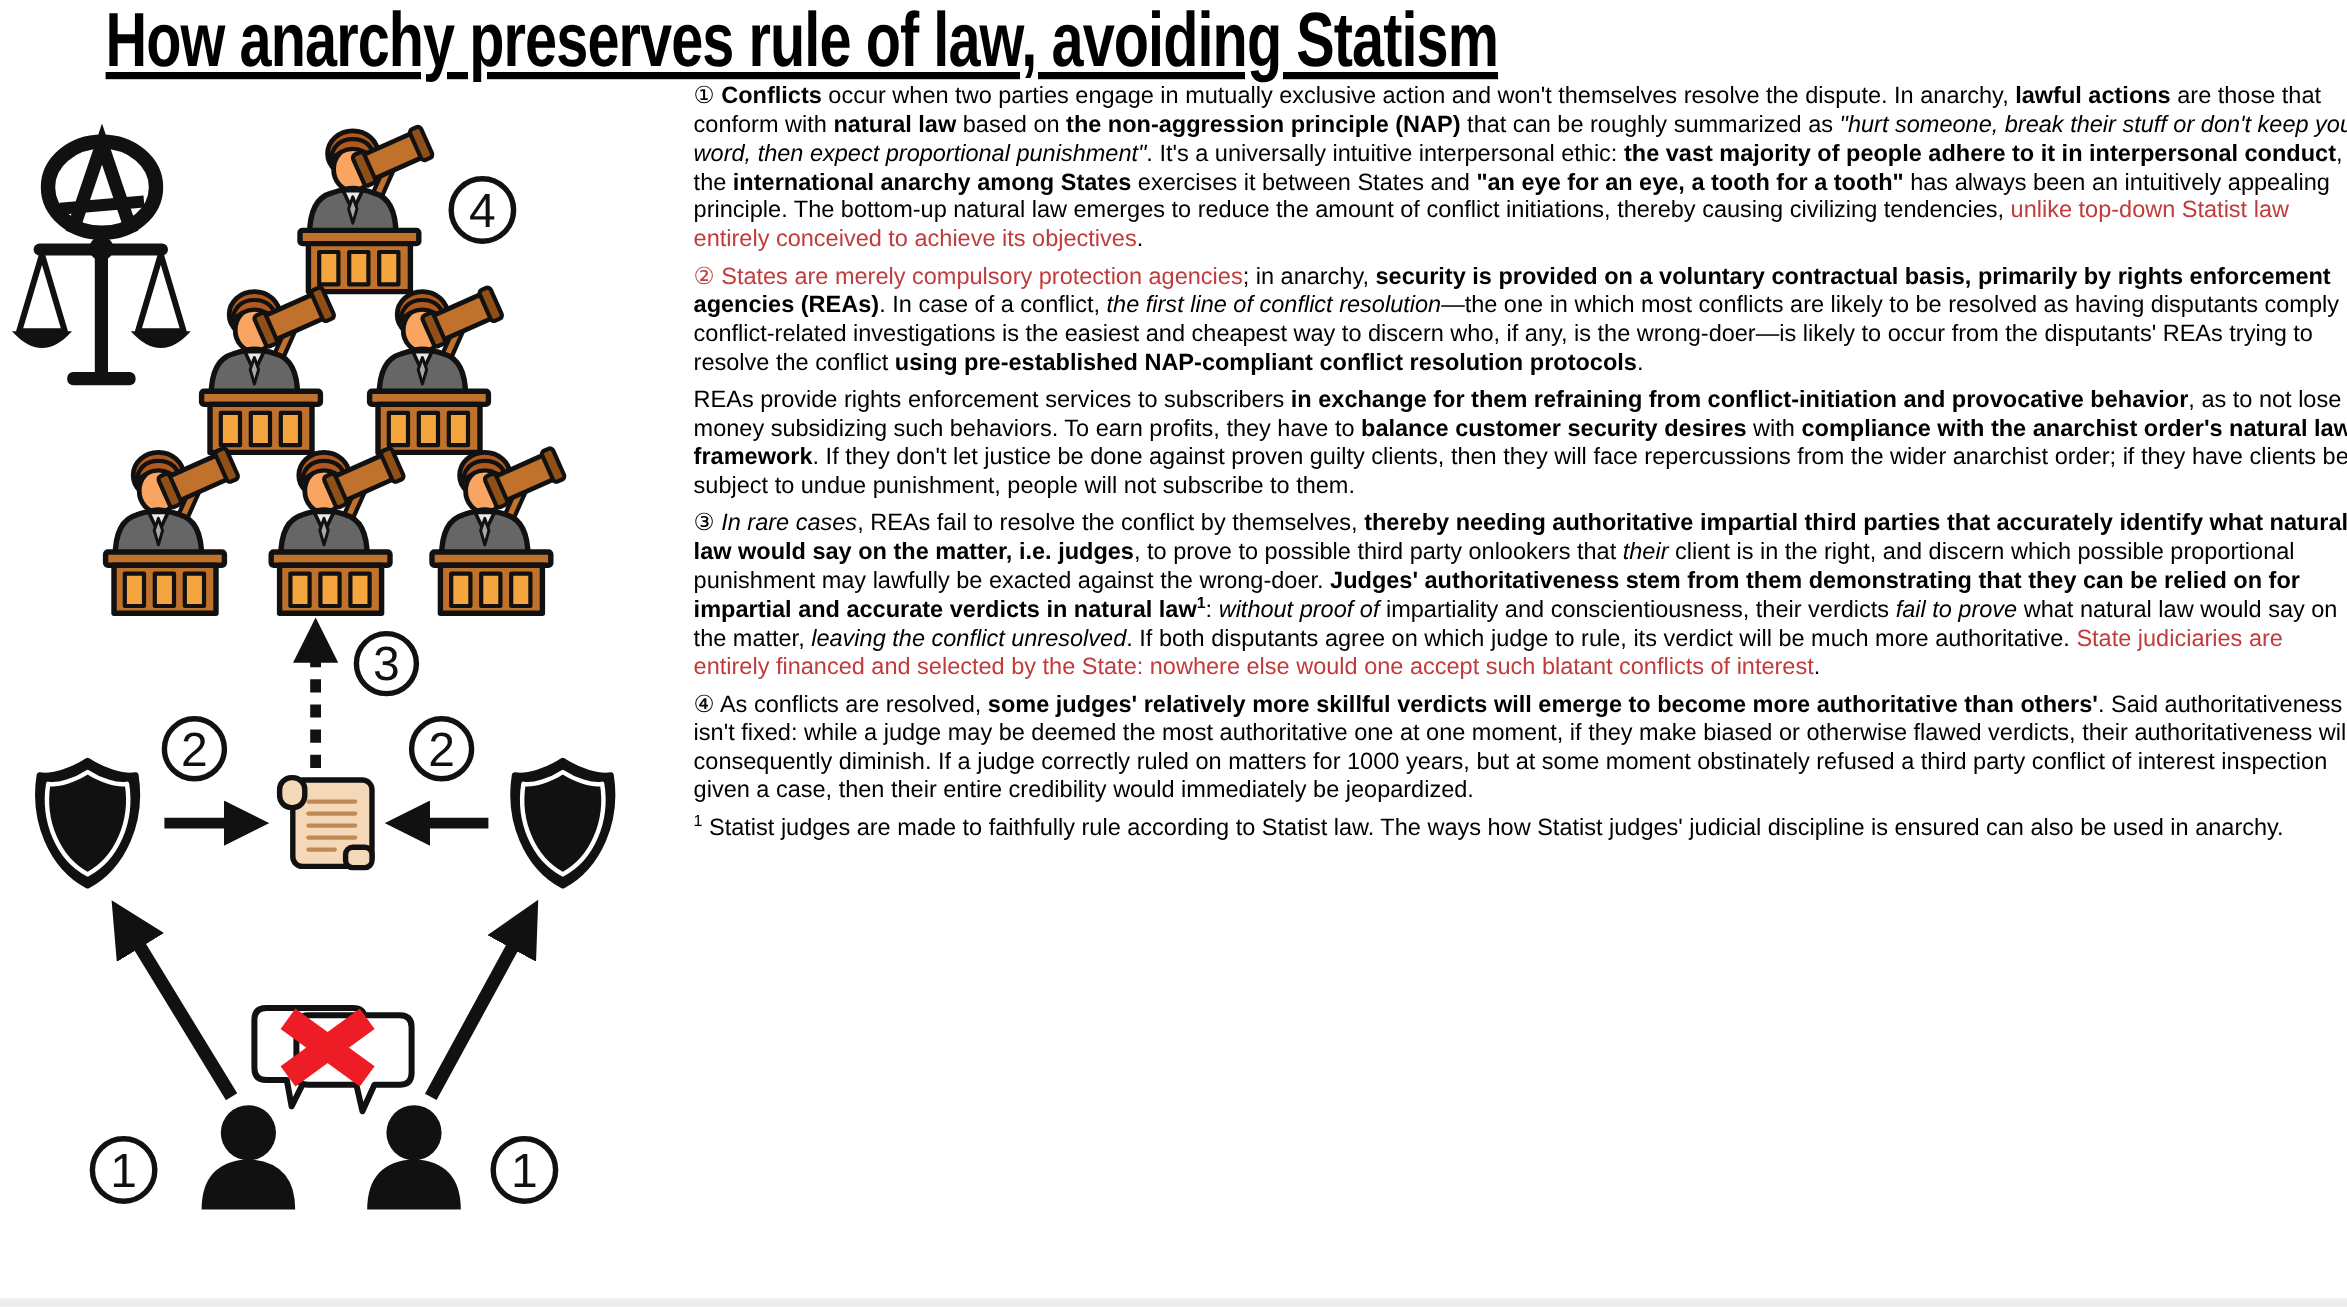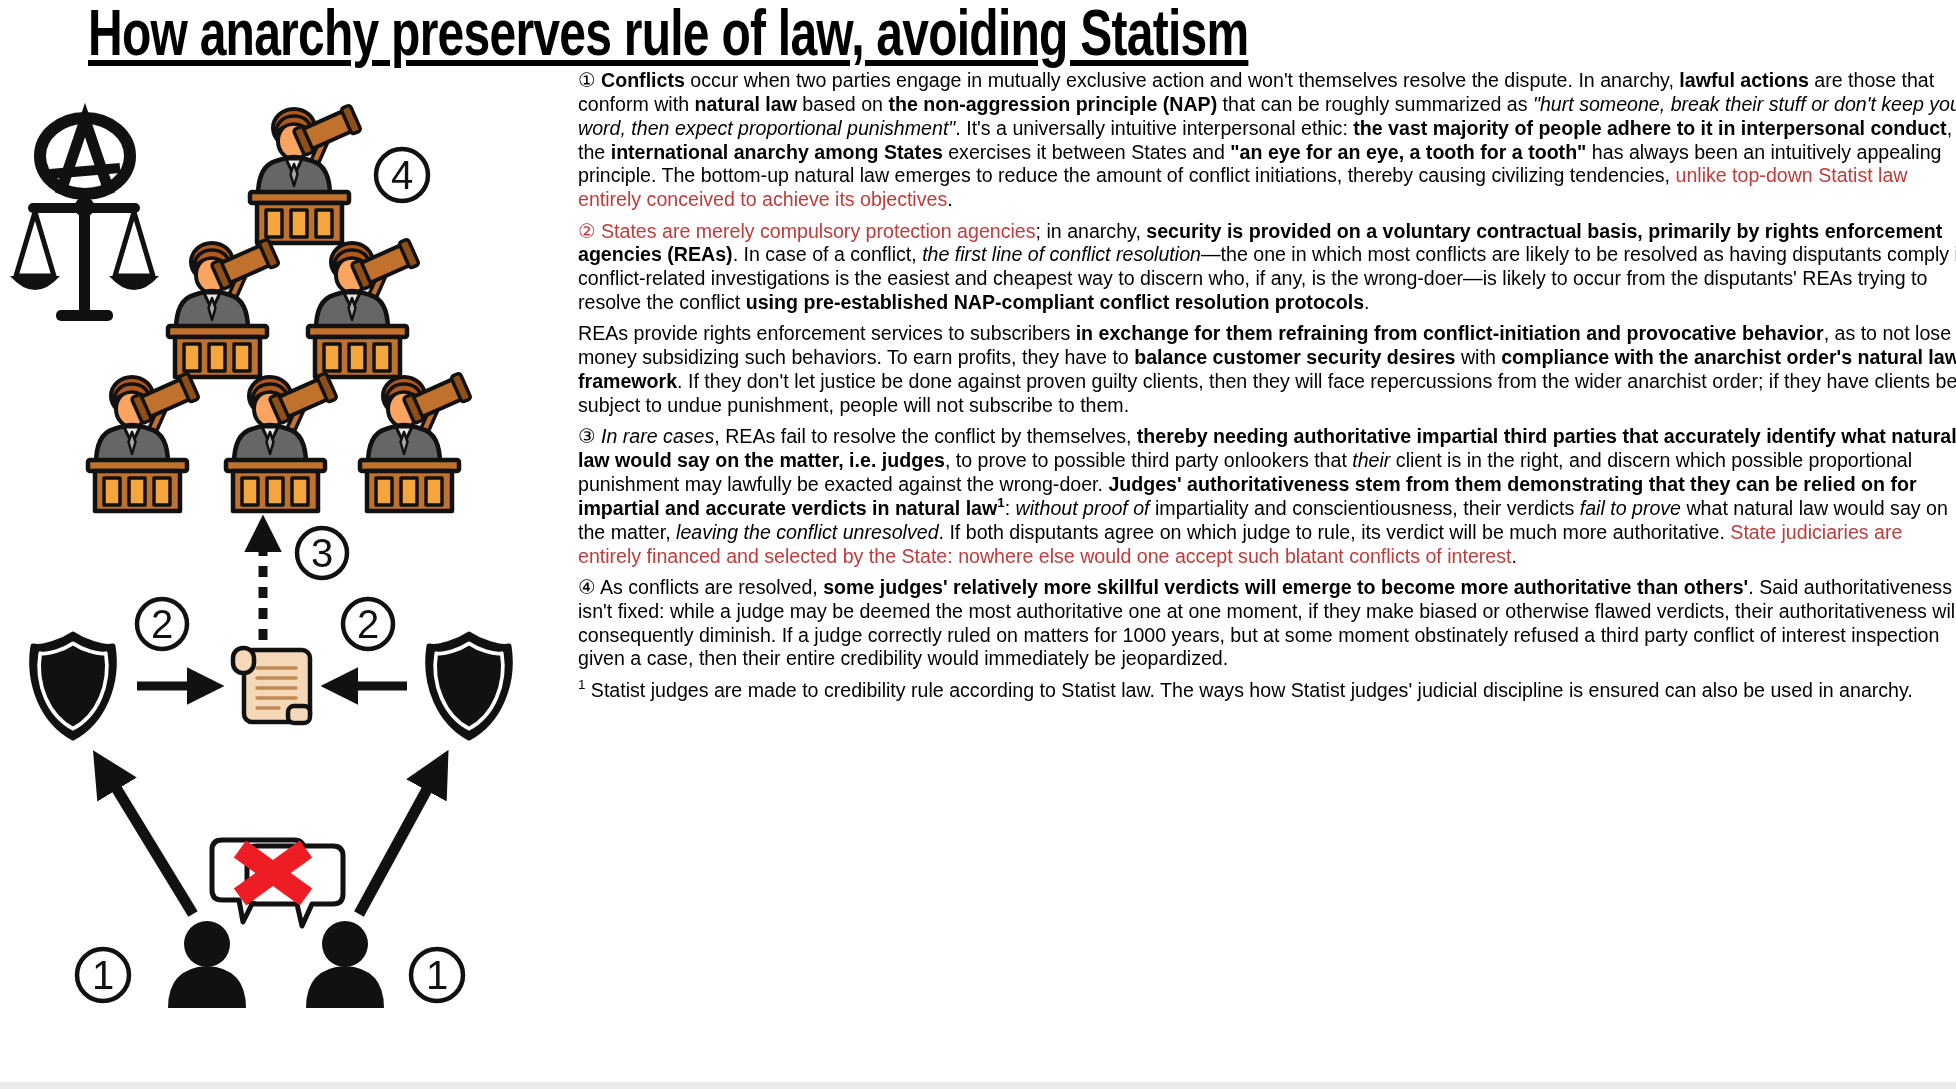--- a/index.html
+++ b/index.html
@@ -179,16 +179,16 @@
     <text class="badge-num" x="437" y="989">1</text>
   </g>
 </svg>
 
 <div class="article">
     <p class="para"><span>① </span><span class="b">Conflicts</span><span> occur when two parties engage in mutually exclusive action and won't themselves resolve the dispute. In anarchy, </span><span class="b">lawful actions</span><span> are those that conform with </span><span class="b">natural law</span><span> based on </span><span class="b">the non-aggression principle (NAP)</span><span> that can be roughly summarized as </span><span class="i">"hurt someone, break their stuff or don't keep your word, then expect proportional punishment"</span><span>. It's a universally intuitive interpersonal ethic: </span><span class="b">the vast majority of people adhere to it in interpersonal conduct</span><span>, the </span><span class="b">international anarchy among States</span><span> exercises it between States and </span><span class="b">"an eye for an eye, a tooth for a tooth"</span><span> has always been an intuitively appealing principle. The bottom-up natural law emerges to reduce the amount of conflict initiations, thereby causing civilizing tendencies, </span><span class="red">unlike top-down Statist law entirely conceived to achieve its objectives</span><span>.</span></p>
     <p class="para"><span class="red">② States are merely compulsory protection agencies</span><span>; in anarchy, </span><span class="b">security is provided on a voluntary contractual basis, primarily by rights enforcement agencies (REAs)</span><span>. In case of a conflict, </span><span class="i">the first line of conflict resolution</span><span>—the one in which most conflicts are likely to be resolved as having disputants comply in conflict-related investigations is the easiest and cheapest way to discern who, if any, is the wrong-doer—is likely to occur from the disputants' REAs trying to resolve the conflict </span><span class="b">using pre-established NAP-compliant conflict resolution protocols</span><span>.</span></p>
     <p class="para"><span>REAs provide rights enforcement services to subscribers </span><span class="b">in exchange for them refraining from conflict-initiation and provocative behavior</span><span>, as to not lose money subsidizing such behaviors. To earn profits, they have to </span><span class="b">balance customer security desires</span><span> with </span><span class="b">compliance with the anarchist order's natural law framework</span><span>. If they don't let justice be done against proven guilty clients, then they will face repercussions from the wider anarchist order; if they have clients be subject to undue punishment, people will not subscribe to them.</span></p>
     <p class="para"><span>③ </span><span class="i">In rare cases</span><span>, REAs fail to resolve the conflict by themselves, </span><span class="b">thereby needing authoritative impartial third parties that accurately identify what natural law would say on the matter, i.e. judges</span><span>, to prove to possible third party onlookers that </span><span class="i">their</span><span> client is in the right, and discern which possible proportional punishment may lawfully be exacted against the wrong-doer. </span><span class="b">Judges' authoritativeness stem from them demonstrating that they can be relied on for impartial and accurate verdicts in natural law</span><sup class="b">1</sup><span>: </span><span class="i">without proof of</span><span> impartiality and conscientiousness, their verdicts </span><span class="i">fail to prove</span><span> what natural law would say on the matter, </span><span class="i">leaving the conflict unresolved</span><span>. If both disputants agree on which judge to rule, its verdict will be much more authoritative. </span><span class="red">State judiciaries are entirely financed and selected by the State: nowhere else would one accept such blatant conflicts of interest</span><span>.</span></p>
     <p class="para"><span>④ As conflicts are resolved, </span><span class="b">some judges' relatively more skillful verdicts will emerge to become more authoritative than others'</span><span>. Said authoritativeness isn't fixed: while a judge may be deemed the most authoritative one at one moment, if they make biased or otherwise flawed verdicts, their authoritativeness will consequently diminish. If a judge correctly ruled on matters for 1000 years, but at some moment obstinately refused a third party conflict of interest inspection given a case, then their entire credibility would immediately be jeopardized.</span></p>
-    <p class="para"><sup>1</sup><span> Statist judges are made to credibility rule according to Statist law. The ways how Statist judges' judicial discipline is ensured can also be used in anarchy.</span></p>
+    <p class="para"><sup>1</sup><span> Statist judges are made to faithfully rule according to Statist law. The ways how Statist judges' judicial discipline is ensured can also be used in anarchy.</span></p>
   </div>
 
 <div class="window-edge"></div>
 
 </body></html>

